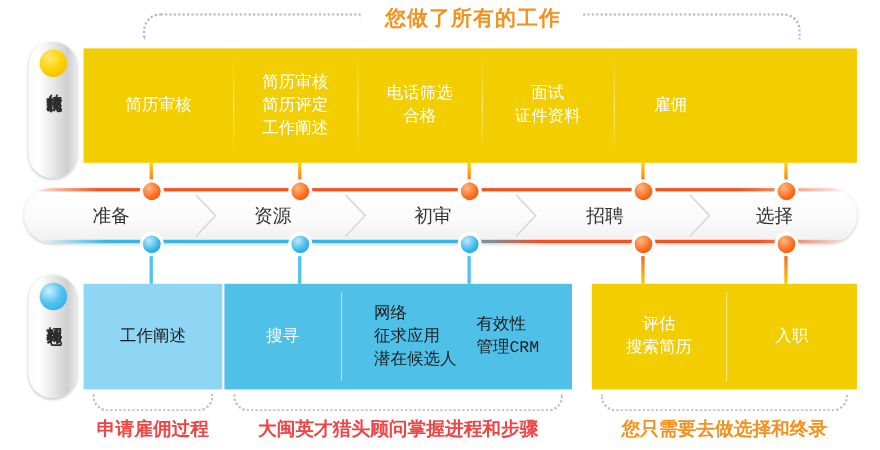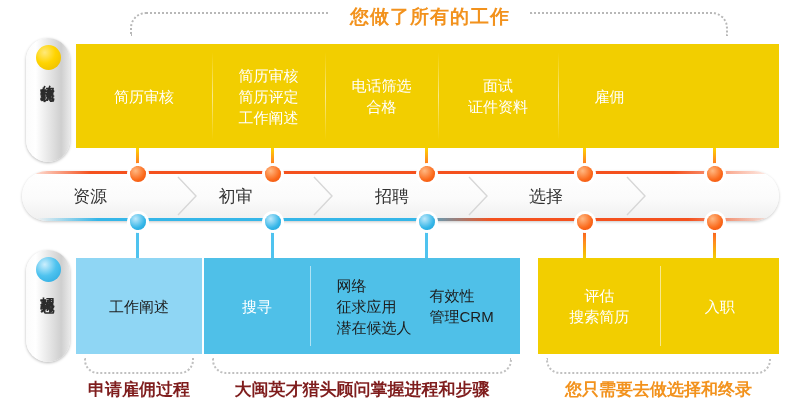--- a/index.html
+++ b/index.html
@@ -3,21 +3,21 @@
 <meta charset="utf-8">
 <style>
   * { margin:0; padding:0; box-sizing:border-box; }
   html,body { width:800px; height:409px; }
   body {
     font-family:"Liberation Sans","DejaVu Sans",sans-serif;
     background:#ffffff;
     position:relative;
     overflow:hidden;
   }
-  .stage { position:absolute; left:0; top:0; width:800px; height:409px; }
+  .stage { position:absolute; left:0; top:0; width:800px; height:409px;font-family:Liberation Mono, monospace; }
 
   
   .headline {
     position:absolute; left:330px; top:2px; width:200px; height:30px;
     display:flex; align-items:center; justify-content:center;
     color:#f2921d; font-size:19px; font-weight:bold; letter-spacing:1px;
     white-space:nowrap;
   }
   .brace-dots {
     position:absolute; height:24px; border-top:2px dotted #b8b8b8;
@@ -143,21 +143,21 @@
   .cap-brace {
     position:absolute; height:16px;
     border-bottom:2px dotted #c0c0c0;
     border-left:2px dotted #c0c0c0; border-right:2px dotted #c0c0c0;
     border-bottom-left-radius:14px; border-bottom-right-radius:14px;
   }
   .caption {
     position:absolute; font-size:17px; font-weight:bold; white-space:nowrap;
     text-align:center;
   }
-  .cap-blue   { color:#7f1d1d; }
+  .cap-blue   { color:#ef4444; }
   .cap-orange { color:#f2921d; }
 </style>
 </head>
 <body>
 
 <div class="stage">
 
   <div class="brace-dots left"></div>
   <div class="brace-dots right"></div>
   <div class="headline">您做了所有的工作</div>
@@ -196,20 +196,23 @@
   <div class="conn-top" style="left:136px; top:148px;"></div>
   <div class="conn-top" style="left:271px; top:148px;"></div>
   <div class="conn-top" style="left:425px; top:148px;"></div>
   <div class="conn-top" style="left:583px; top:148px;"></div>
   <div class="conn-top" style="left:713px; top:148px;"></div>
 
   <div class="rail">
     <div class="rail-topline"></div>
     <div class="rail-botline"></div>
 
+    <div class="rail-stage" style="width:158px">
+      <span>准备</span>
+    </div>
     <div class="rail-stage" style="width:136px">
       <span>资源</span>
     </div>
     <div class="rail-stage" style="width:155px">
       <span>初审</span>
     </div>
     <div class="rail-stage" style="width:158px">
       <span>招聘</span>
     </div>
     <div class="rail-stage" style="width:150px">

